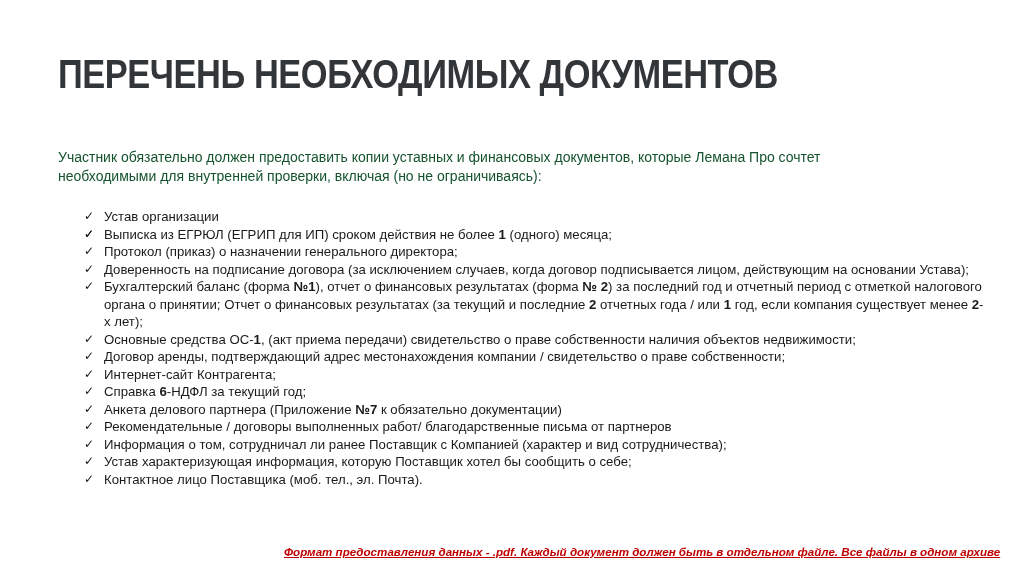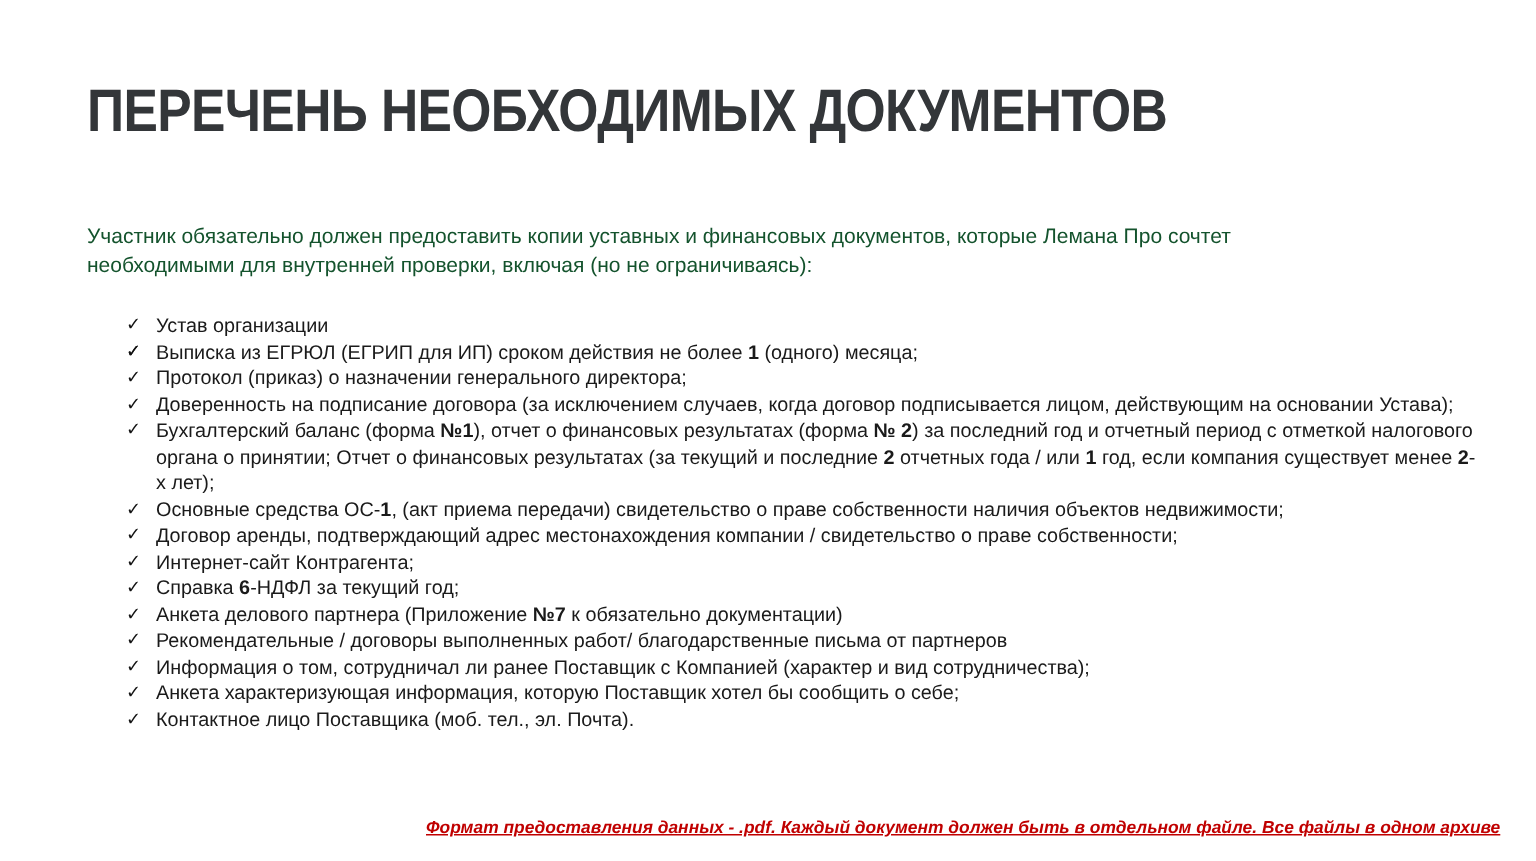--- a/index.html
+++ b/index.html
@@ -52,18 +52,18 @@
     <li><span class="check">✓</span><span>Протокол (приказ) о назначении генерального директора;</span></li>
     <li><span class="check">✓</span><span>Доверенность на подписание договора (за исключением случаев, когда договор подписывается лицом, действующим на основании Устава);</span></li>
     <li><span class="check">✓</span><span>Бухгалтерский баланс (форма </span><b>№1</b><span>), отчет о финансовых результатах (форма </span><b>№ 2</b><span>) за последний год и отчетный период с отметкой налогового органа о принятии; Отчет о финансовых результатах (за текущий и последние </span><b>2</b><span> отчетных года / или </span><b>1</b><span> год,  если компания существует менее </span><b>2</b><span>-х лет);</span></li>
     <li><span class="check">✓</span><span>Основные средства ОС-</span><b>1</b><span>, (акт приема передачи) свидетельство о праве собственности наличия объектов недвижимости;</span></li>
     <li><span class="check">✓</span><span>Договор аренды, подтверждающий адрес местонахождения компании / свидетельство о праве собственности;</span></li>
     <li><span class="check">✓</span><span>Интернет-сайт Контрагента;</span></li>
     <li><span class="check">✓</span><span>Справка </span><b>6</b><span>-НДФЛ за текущий год;</span></li>
     <li><span class="check">✓</span><span>Анкета делового партнера (Приложение </span><b>№7</b><span> к обязательно документации)</span></li>
     <li><span class="check">✓</span><span>Рекомендательные / договоры выполненных работ/ благодарственные письма от партнеров</span></li>
     <li><span class="check">✓</span><span>Информация о том, сотрудничал ли ранее Поставщик с Компанией (характер и вид сотрудничества);</span></li>
-    <li><span class="check">✓</span><span>Анкета характеризующая информация, которую Поставщик хотел бы сообщить о себе;</span></li>
+    <li><span class="check">✓</span><span>Устав характеризующая информация, которую Поставщик хотел бы сообщить о себе;</span></li>
     <li><span class="check">✓</span><span>Контактное лицо Поставщика (моб. тел., эл. Почта).</span></li>
   </ul>
 
   <div class="footer">Формат предоставления данных - .pdf. Каждый документ должен быть в отдельном файле. Все файлы в одном архиве</div>
 </div>
 
 </body></html>

